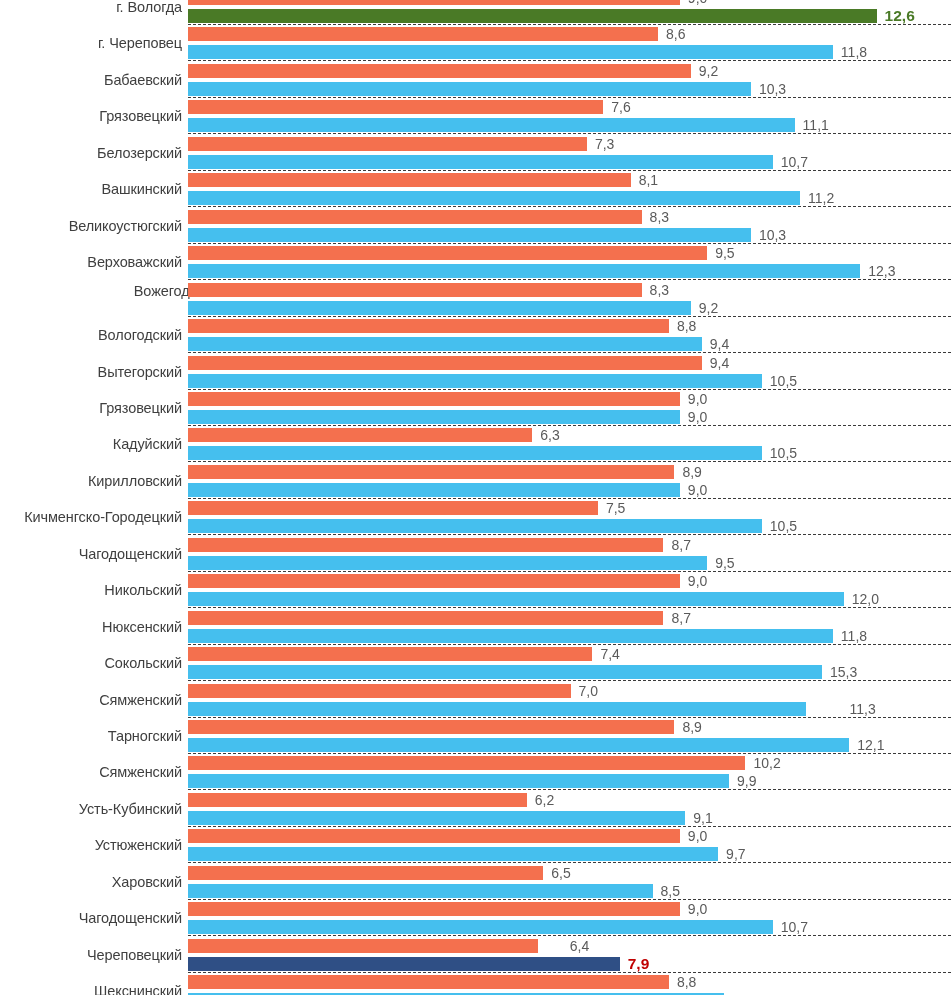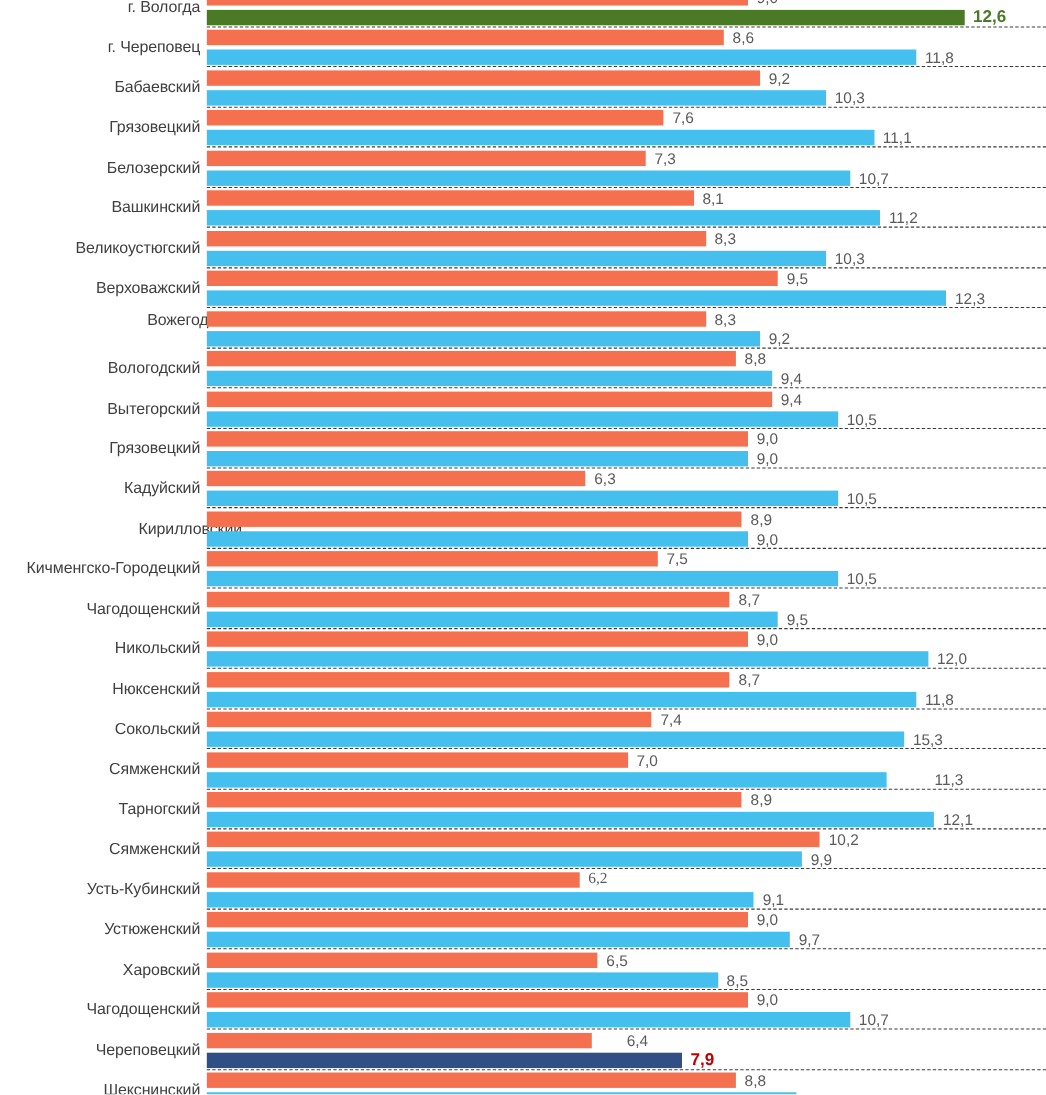--- a/index.html
+++ b/index.html
@@ -228,21 +228,21 @@
           <div class="bar orange" style="width: 344.295px;"></div>
         </div>
         <div class="bar-value" style="left: 540.295px; top: 0px;">6,3</div>
         <div class="bar-track" style="top: 18px;">
           <div class="bar blue" style="width: 573.825px;"></div>
         </div>
         <div class="bar-value" style="left: 769.825px; top: 18px;">10,5</div>
         <div class="gridline" style="top: 33px;"></div>
       </div>
       <div class="row" style="top: 464.85px; height: 36.45px;">
-        <div class="row-label" style="top: 8px; padding-left: 38px;">Кирилловский</div>
+        <div class="row-label" style="top: 8px;">Кирилловский</div>
         <div class="bar-track" style="top: 0px;">
           <div class="bar orange" style="width: 486.385px;"></div>
         </div>
         <div class="bar-value" style="left: 682.385px; top: 0px;">8,9</div>
         <div class="bar-track" style="top: 18px;">
           <div class="bar blue" style="width: 491.85px;"></div>
         </div>
         <div class="bar-value" style="left: 687.85px; top: 18px;">9,0</div>
         <div class="gridline" style="top: 33px;"></div>
       </div>
@@ -340,21 +340,21 @@
           <div class="bar blue" style="width: 541.035px;"></div>
         </div>
         <div class="bar-value" style="left: 737.035px; top: 18px;">9,9</div>
         <div class="gridline" style="top: 33px;"></div>
       </div>
       <div class="row" style="top: 792.9px; height: 36.45px;">
         <div class="row-label" style="top: 8px;">Усть-Кубинский</div>
         <div class="bar-track" style="top: 0px;">
           <div class="bar orange" style="width: 338.83px;"></div>
         </div>
-        <div class="bar-value" style="left: 534.83px; top: 0px; font-family: Liberation Serif, serif;">6,2</div>
+        <div class="bar-value" style="left: 534.83px; top: 0px;">6,2</div>
         <div class="bar-track" style="top: 18px;">
           <div class="bar blue" style="width: 497.315px;"></div>
         </div>
         <div class="bar-value" style="left: 693.315px; top: 18px;">9,1</div>
         <div class="gridline" style="top: 33px;"></div>
       </div>
       <div class="row" style="top: 829.35px; height: 36.45px;">
         <div class="row-label" style="top: 8px;">Устюженский</div>
         <div class="bar-track" style="top: 0px;">
           <div class="bar orange" style="width: 491.85px;"></div>

